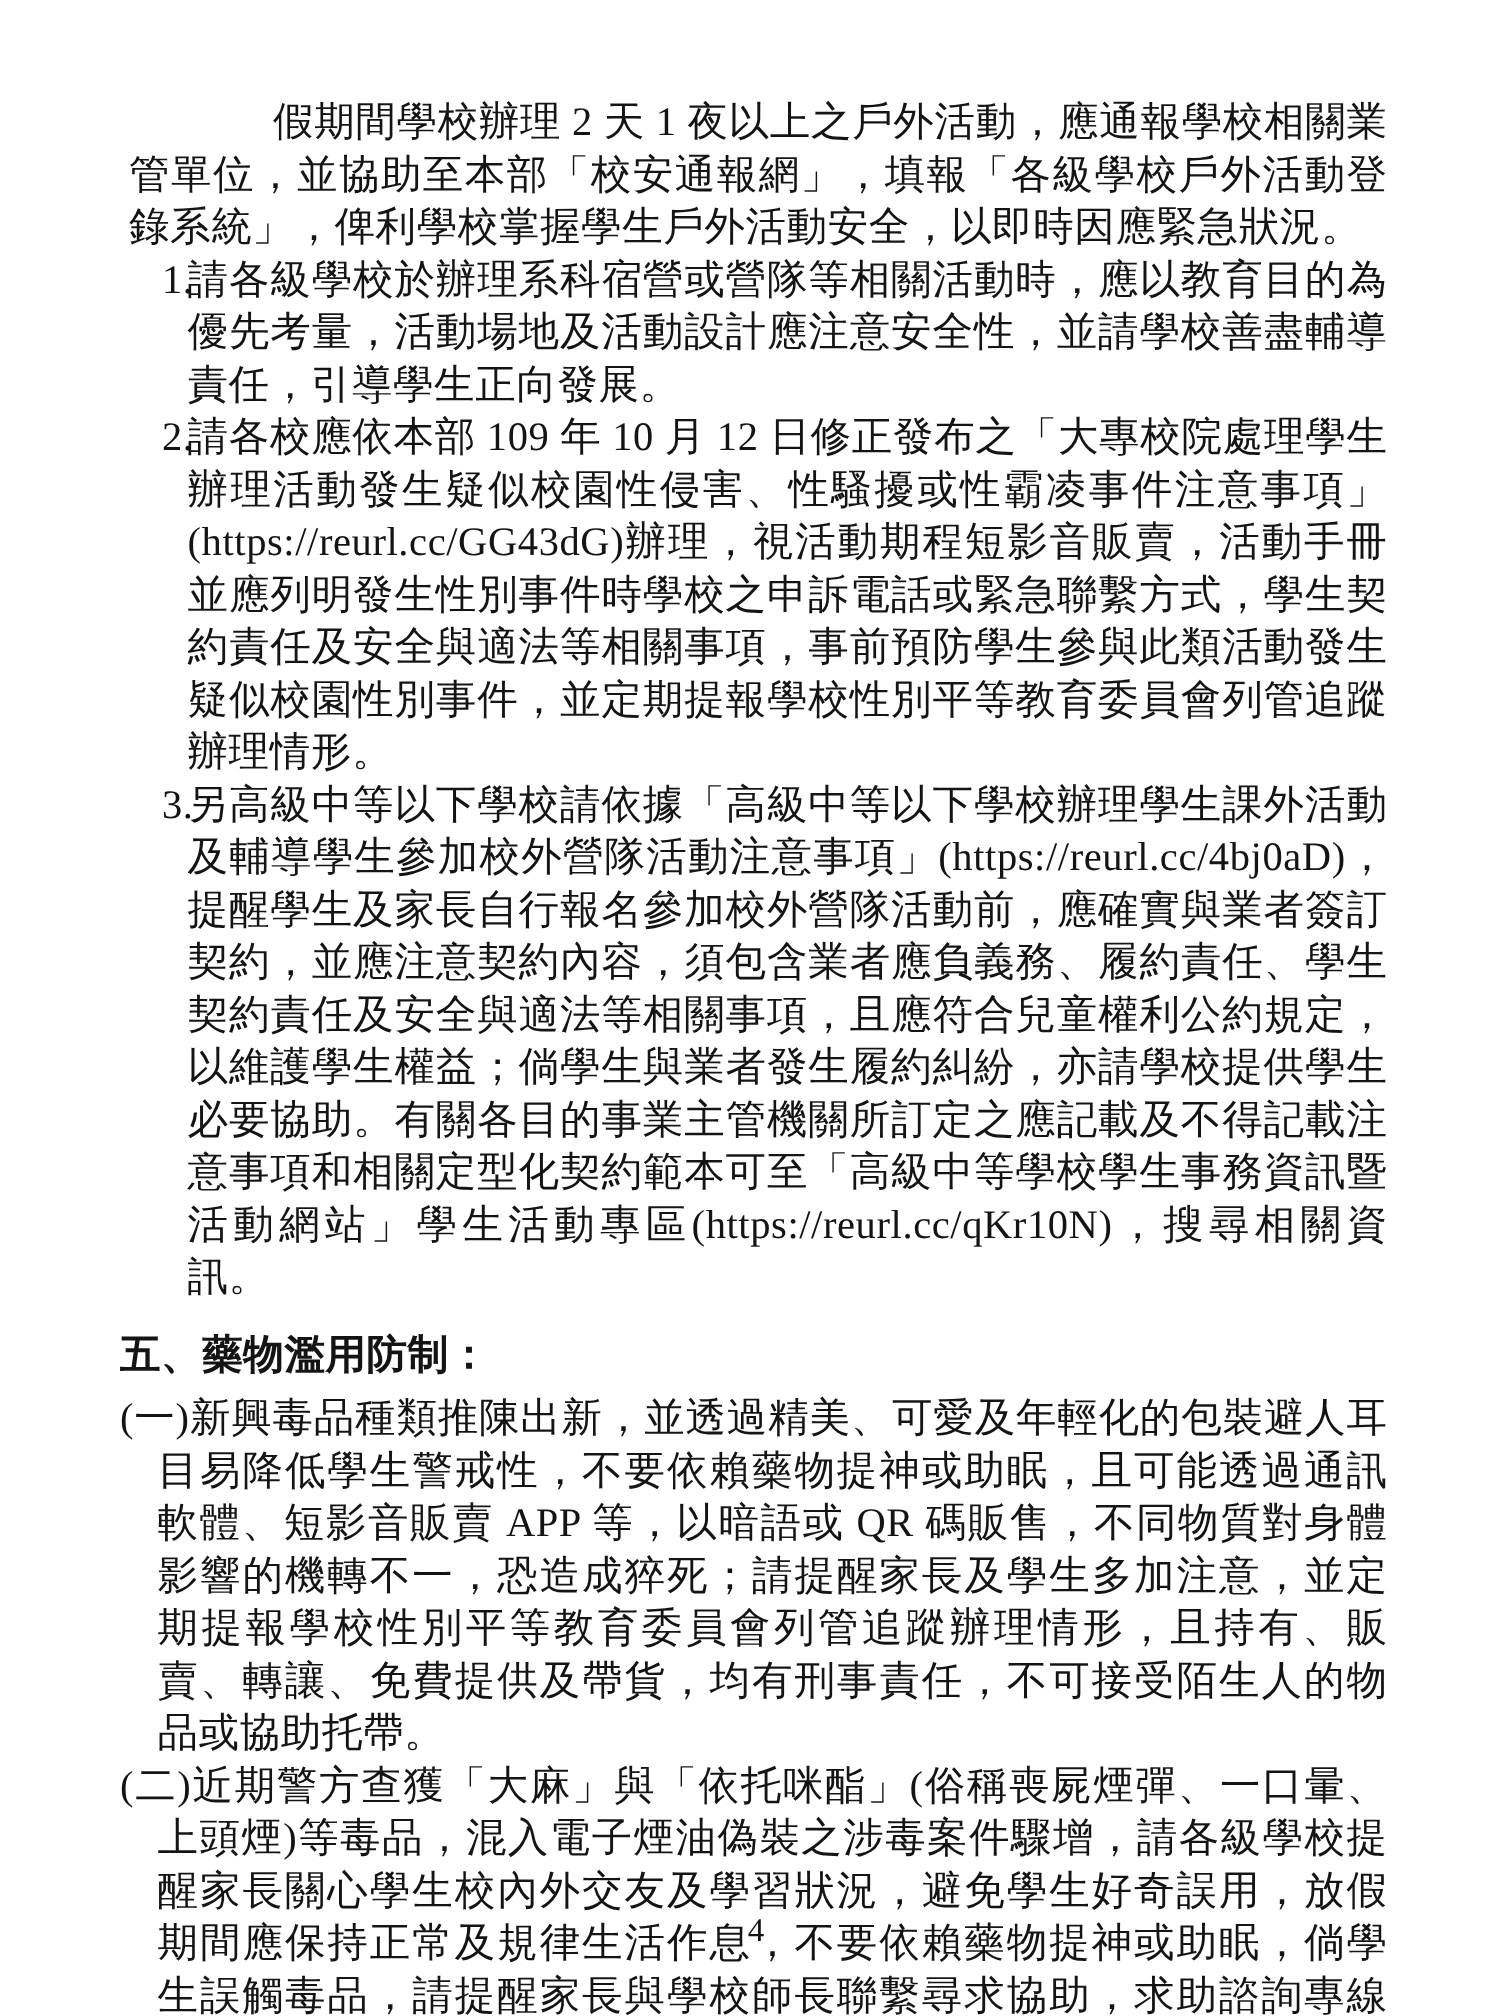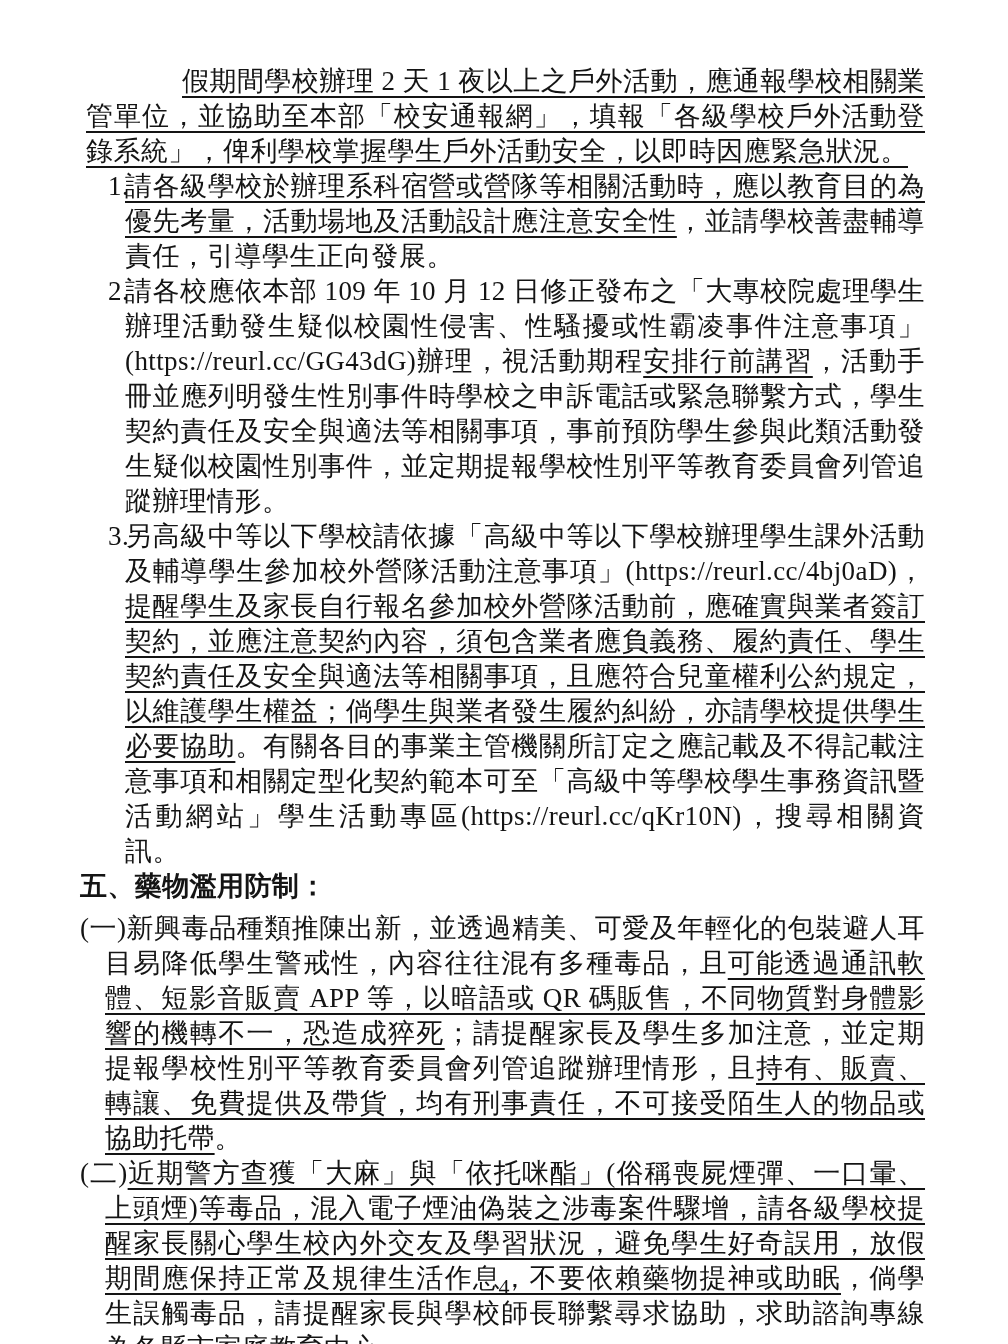--- a/index.html
+++ b/index.html
@@ -28,25 +28,24 @@
   }
   .blk { margin: 0; }
   
   .continuation { margin-left: 6px; text-indent: 96px; }
   
   .section { margin-top: 9px; }
   
   .numbered { position: relative; margin-left: 28px; padding-left: 17px; }
   .numbered .num { position: absolute; left: 0; top: 0; text-indent: 0; }
   
-  .heading { font-weight: 700; margin-bottom: 7px; }
+  .heading { font-weight: 700; margin-top: 17px; margin-bottom: 7px; }
   
   .labeled { padding-left: 25px; text-indent: -25px; }
   .u {
-    text-decoration: underline;
     text-decoration-thickness: 1.5px;
     text-underline-offset: 6px;
     text-decoration-color: #141414;
   }
   .page-number {
     position: absolute;
     left: 0;
     right: 0;
     top: 1274px;
     text-align: center;
@@ -56,20 +55,20 @@
     font-family: "Liberation Serif", "DejaVu Serif", serif;
   }
 </style>
 </head>
 <body>
 
 <div class="page">
   <div class="doc">
       <div class="blk continuation"><span class="u">假期間學校辦理 2 天 1 夜以上之戶外活動，應通報學校相關業管單位，並協助至本部「校安通報網」，填報「各級學校戶外活動登錄系統」，俾利學校掌握學生戶外活動安全，以即時因應緊急狀況。</span></div>
       <div class="blk numbered"><span class="num">1.</span><span class="u">請各級學校於辦理系科宿營或營隊等相關活動時，應以教育目的為優先考量，活動場地及活動設計應注意安全性</span><span>，並請學校善盡輔導責任，引導學生正向發展。</span></div>
-      <div class="blk numbered"><span class="num">2.</span><span>請各校應依本部 109 年 10 月 12 日修正發布之「大專校院處理學生辦理活動發生疑似校園性侵害、性騷擾或性霸凌事件注意事項」(https://reurl.cc/GG43dG)辦理，視活動期程</span><span class="u">安排行前講習</span><span>，活動手冊並應列明發生性別事件時學校之申訴電話或緊急聯繫方式，學生契約責任及安全與適法等相關事項，事前預防學生參與此類活動發生疑似校園性別事件，並定期提報學校性別平等教育委員會列管追蹤辦理情形。</span></div>
+      <div class="blk numbered"><span class="num">2.</span><span>請各校應依本部 109 年 10 月 12 日修正發布之「大專校院處理學生辦理活動發生疑似校園性侵害、性騷擾或性霸凌事件注意事項」(https://reurl.cc/GG43dG)辦理，視活動期程</span><span class="u">短影音販賣</span><span>，活動手冊並應列明發生性別事件時學校之申訴電話或緊急聯繫方式，學生契約責任及安全與適法等相關事項，事前預防學生參與此類活動發生疑似校園性別事件，並定期提報學校性別平等教育委員會列管追蹤辦理情形。</span></div>
       <div class="blk numbered"><span class="num">3.</span><span>另高級中等以下學校請依據「高級中等以下學校辦理學生課外活動及輔導學生參加校外營隊活動注意事項」(https://reurl.cc/4bj0aD)，</span><span class="u">提醒學生及家長自行報名參加校外營隊活動前，應確實與業者簽訂契約，並應注意契約內容，須包含業者應負義務、履約責任、學生契約責任及安全與適法等相關事項，且應符合兒童權利公約規定，以維護學生權益；倘學生與業者發生履約糾紛，亦請學校提供學生必要協助</span><span>。有關各目的事業主管機關所訂定之應記載及不得記載注意事項和相關定型化契約範本可至「高級中等學校學生事務資訊暨活動網站」學生活動專區(https://reurl.cc/qKr10N)，搜尋相關資訊。</span></div>
       <div class="blk heading"><span>五、藥物濫用防制：</span></div>
-      <div class="blk labeled"><span>(一)新興毒品種類推陳出新，並透過精美、可愛及年輕化的包裝避人耳目易降低學生警戒性，內容往往混有多種毒品，且</span><span class="u">可能透過通訊軟體、短影音販賣 APP 等，以暗語或 QR 碼販售，不同物質對身體影響的機轉不一，恐造成猝死</span><span>；請提醒家長及學生多加注意，並定期提報學校性別平等教育委員會列管追蹤辦理情形，且</span><span class="u">持有、販賣、轉讓、免費提供及帶貨，均有刑事責任，不可接受陌生人的物品或協助托帶</span><span>。</span></div>
+      <div class="blk labeled"><span>(一)新興毒品種類推陳出新，並透過精美、可愛及年輕化的包裝避人耳目易降低學生警戒性，不要依賴藥物提神或助眠，且</span><span class="u">可能透過通訊軟體、短影音販賣 APP 等，以暗語或 QR 碼販售，不同物質對身體影響的機轉不一，恐造成猝死</span><span>；請提醒家長及學生多加注意，並定期提報學校性別平等教育委員會列管追蹤辦理情形，且</span><span class="u">持有、販賣、轉讓、免費提供及帶貨，均有刑事責任，不可接受陌生人的物品或協助托帶</span><span>。</span></div>
       <div class="blk labeled"><span>(二)</span><span class="u">近期警方查獲「大麻」與「依托咪酯」(俗稱喪屍煙彈、一口暈、上頭煙)等毒品，混入電子煙油偽裝之涉毒案件驟增，請各級學校提醒家長關心學生校內外交友及學習狀況，避免學生好奇誤用，放假期間應保持正常及規律生活作息，不要依賴藥物提神或助眠</span><span>，倘學生誤觸毒品，請提醒家長與學校師長聯繫尋求協助，求助諮詢專線為各縣市家庭教育中心</span></div>
     </div>
   <div class="page-number">4</div>
 </div>
 
 </body></html>

